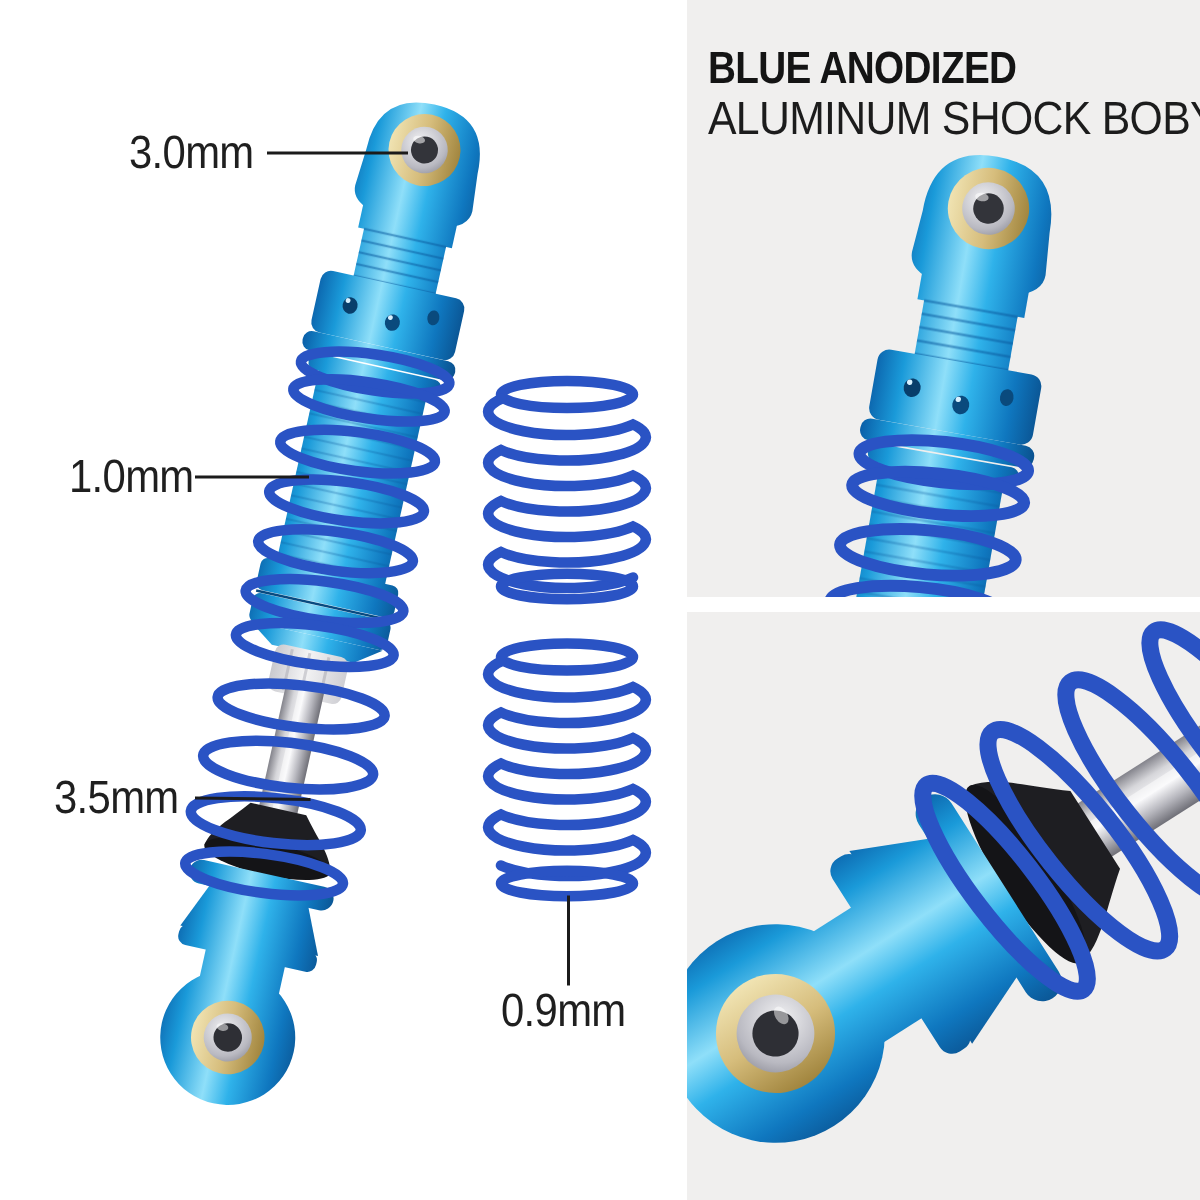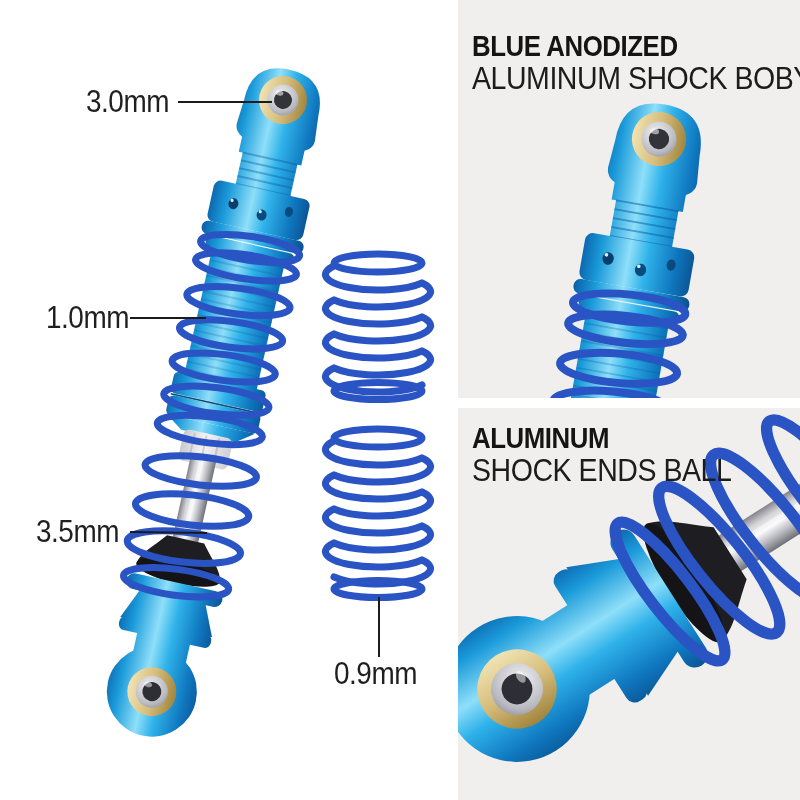--- a/index.html
+++ b/index.html
@@ -182,18 +182,14 @@
   <div class="txt measure m-30">3.0mm</div>
   <div class="txt measure m-10">1.0mm</div>
   <div class="txt measure m-35">3.5mm</div>
   <div class="txt measure m-09">0.9mm</div>
 
   <div class="txt hdr hdr-tr">
     <span class="b">BLUE ANODIZED</span><br>
     <span class="r">ALUMINUM SHOCK BOBY</span>
   </div>
 
-  <div class="txt hdr hdr-br">
-    <span class="b">ALUMINUM</span><br>
-    <span class="r">SHOCK ENDS BALL</span>
-  </div>
 
 </div>
 
 </body></html>

